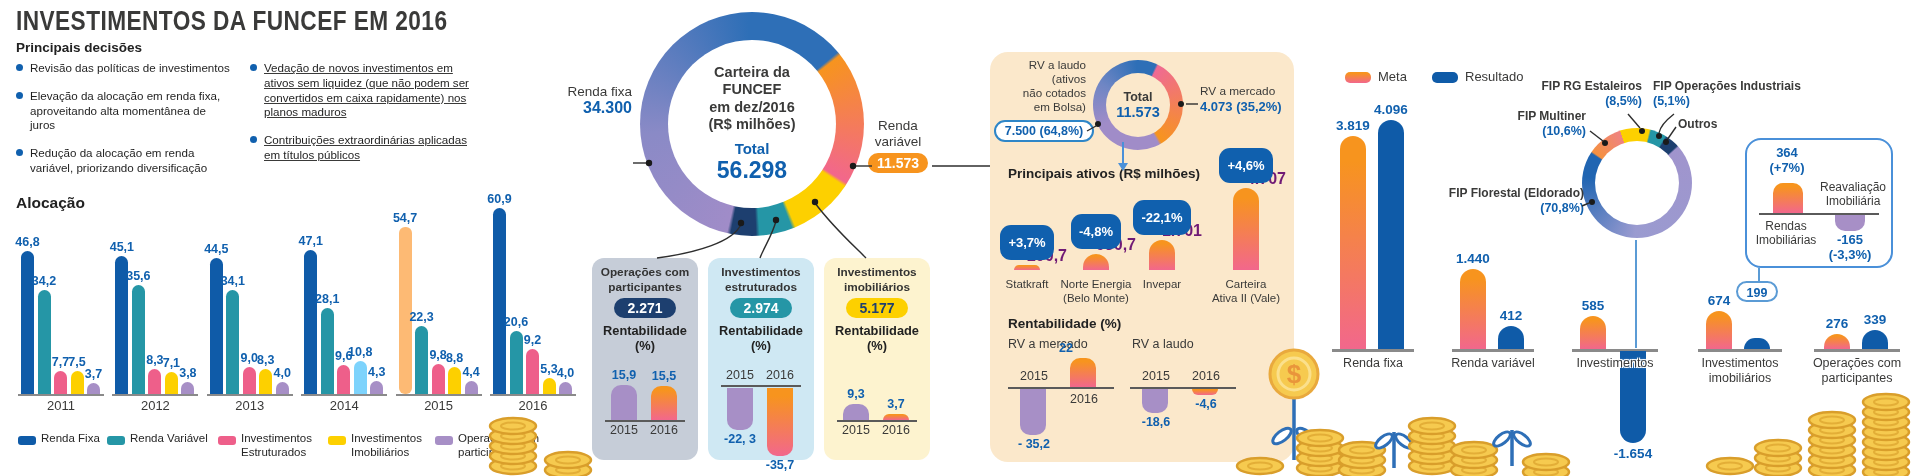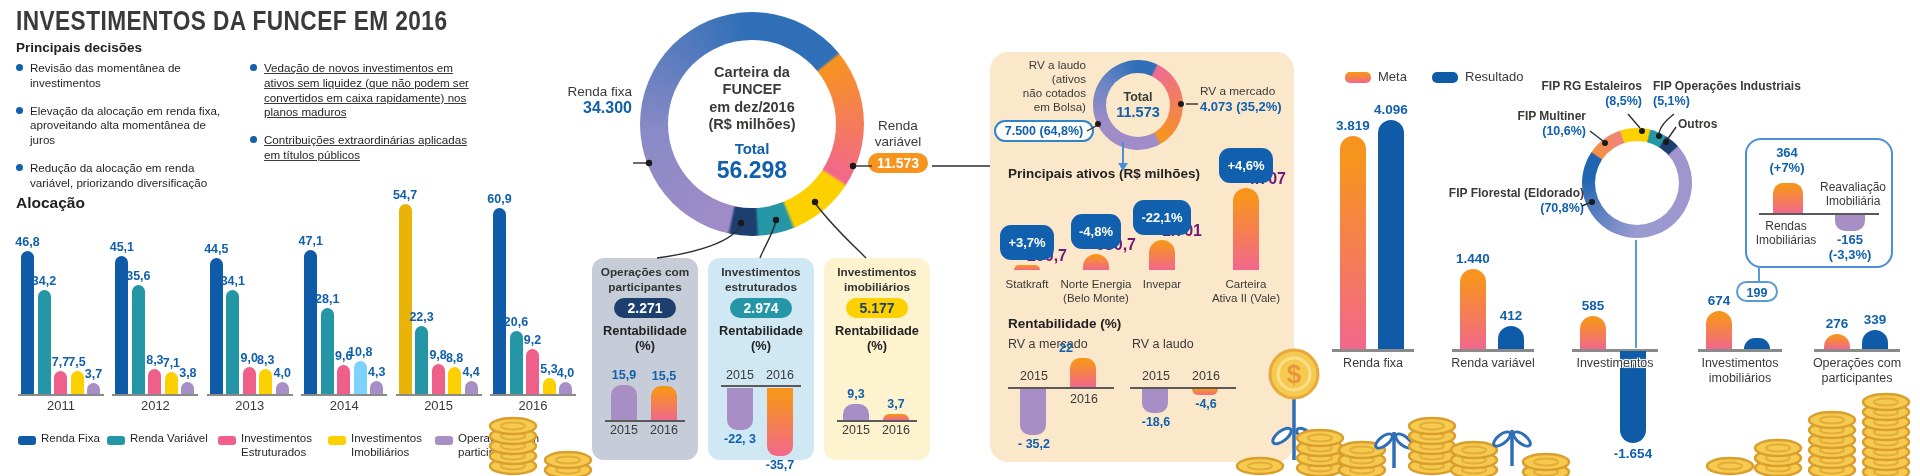--- a/index.html
+++ b/index.html
@@ -104,21 +104,21 @@
 </head>
 <body>
 
 <div class="stage">
 
   <div class="abs page-title">INVESTIMENTOS DA FUNCEF EM 2016</div>
   <div class="abs dec-head">Principais decisões</div>
   <div class="abs dec-col" id="dec-col1" style="left:16px;width:214px;">
       <div class="dec-item">
         <div class="dec-dot"></div>
-        <div>Revisão das momentânea de investimentos</div>
+        <div>Revisão das políticas de investimentos</div>
       </div>
       <div class="dec-item">
         <div class="dec-dot"></div>
         <div>Elevação da alocação em renda fixa, aproveitando alta momentânea de juros</div>
       </div>
       <div class="dec-item">
         <div class="dec-dot"></div>
         <div>Redução da alocação em renda variável, priorizando diversificação</div>
       </div>
     </div>
@@ -201,21 +201,21 @@
         </div>
         <div class="abar" style="height: 33px; background: #7dd3fc;">
           <div class="aval">10,8</div>
         </div>
         <div class="abar" style="height: 13px; background: rgb(167, 143, 198);">
           <div class="aval">4,3</div>
         </div>
         <div class="ayear">2014</div>
       </div>
       <div class="ag" style="left: 377.6px;">
-        <div class="abar" style="height: 190px; background: #eab308;">
+        <div class="abar" style="height: 167px; background: #fdba74; border-radius: 6px;">
           <div class="aval">54,7</div>
         </div>
         <div class="abar" style="height: 68px; background: rgb(37, 150, 166);">
           <div class="aval">22,3</div>
         </div>
         <div class="abar" style="height: 30px; background: rgb(238, 95, 138);">
           <div class="aval">9,8</div>
         </div>
         <div class="abar" style="height: 27px; background: rgb(253, 208, 0);">
           <div class="aval">8,8</div>

